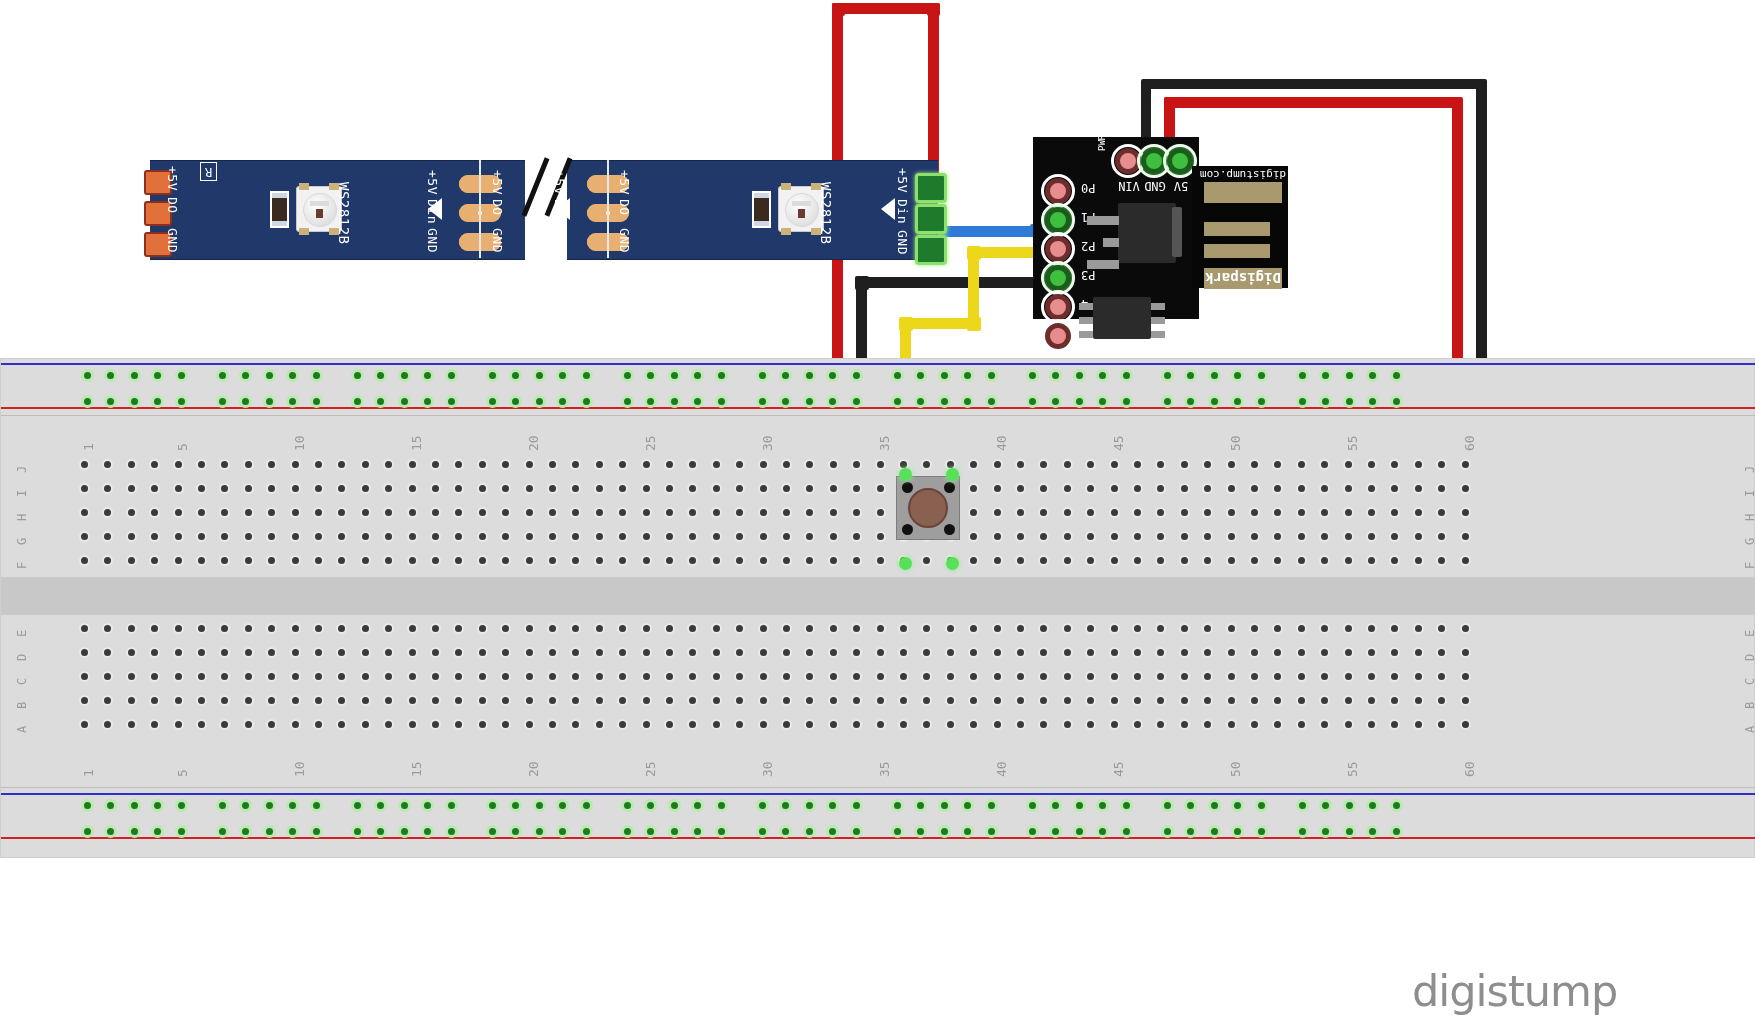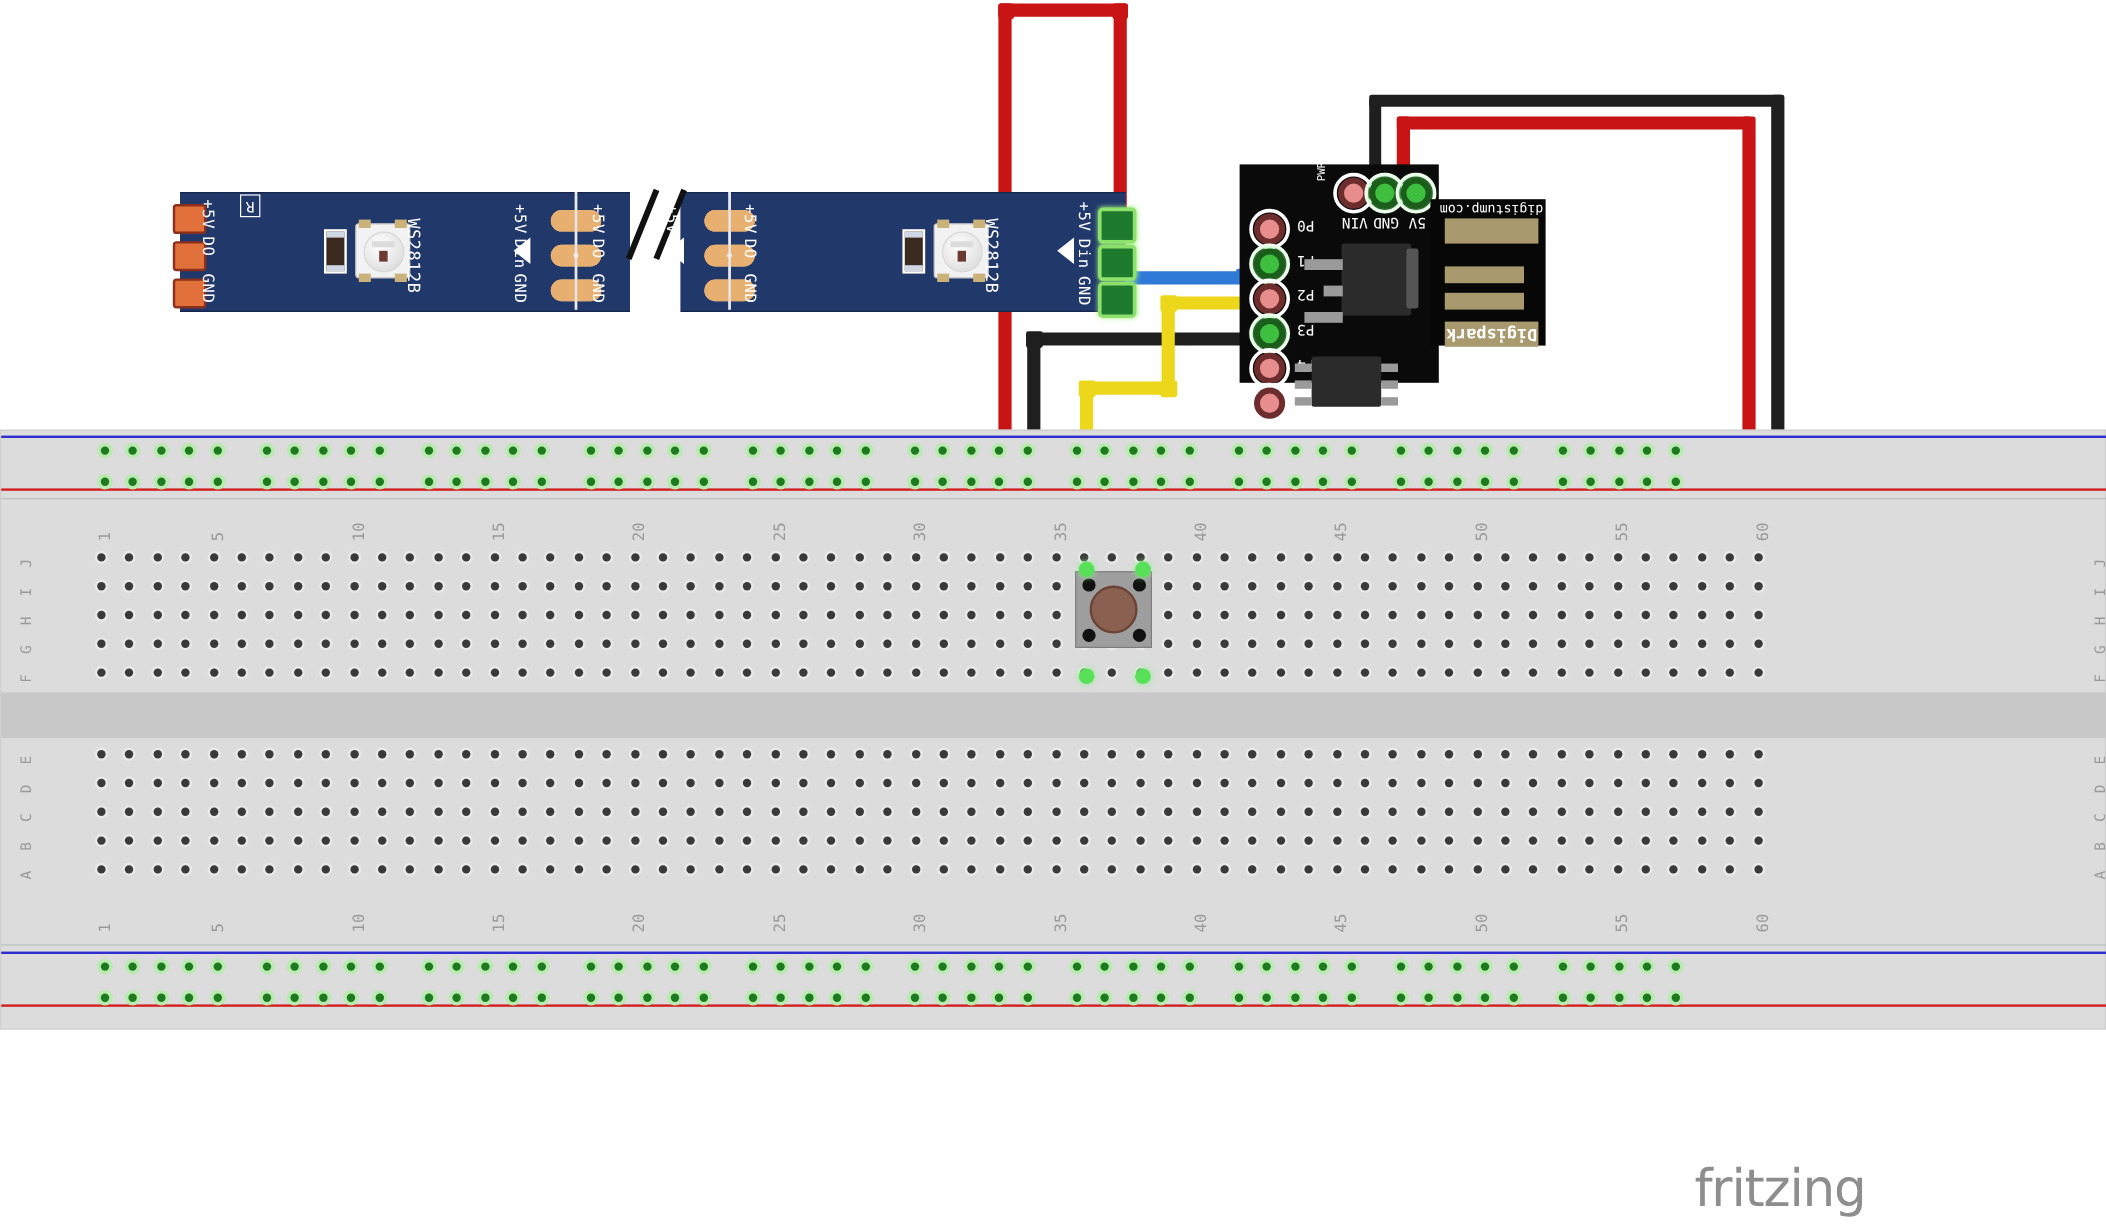--- a/index.html
+++ b/index.html
@@ -2724,14 +2724,14 @@
       <div class="cap"></div>
       <div class="lg" style="left: 5px; top: 5px;"></div>
       <div class="lg" style="left: 47px; top: 5px;"></div>
       <div class="lg" style="left: 5px; top: 47px;"></div>
       <div class="lg" style="left: 47px; top: 47px;"></div>
     </div>
     <div class="btnpin" style="left: 899px; top: 468px;"></div>
     <div class="btnpin" style="left: 946px; top: 468px;"></div>
     <div class="btnpin" style="left: 899px; top: 557px;"></div>
     <div class="btnpin" style="left: 946px; top: 557px;"></div>
-    <div class="abs" id="logo" style="left: 1412px; top: 966px; color: rgb(142, 142, 142); font-size: 43px; font-family: &quot;DejaVu Sans&quot;, sans-serif; letter-spacing: -1px;">fritzing</div>
+    <div class="abs" id="logo" style="left: 1412px; top: 966px; color: rgb(142, 142, 142); font-size: 43px; font-family: &quot;DejaVu Sans&quot;, sans-serif; letter-spacing: -1px;">digistump</div>
   </div>
 
 </body></html>

